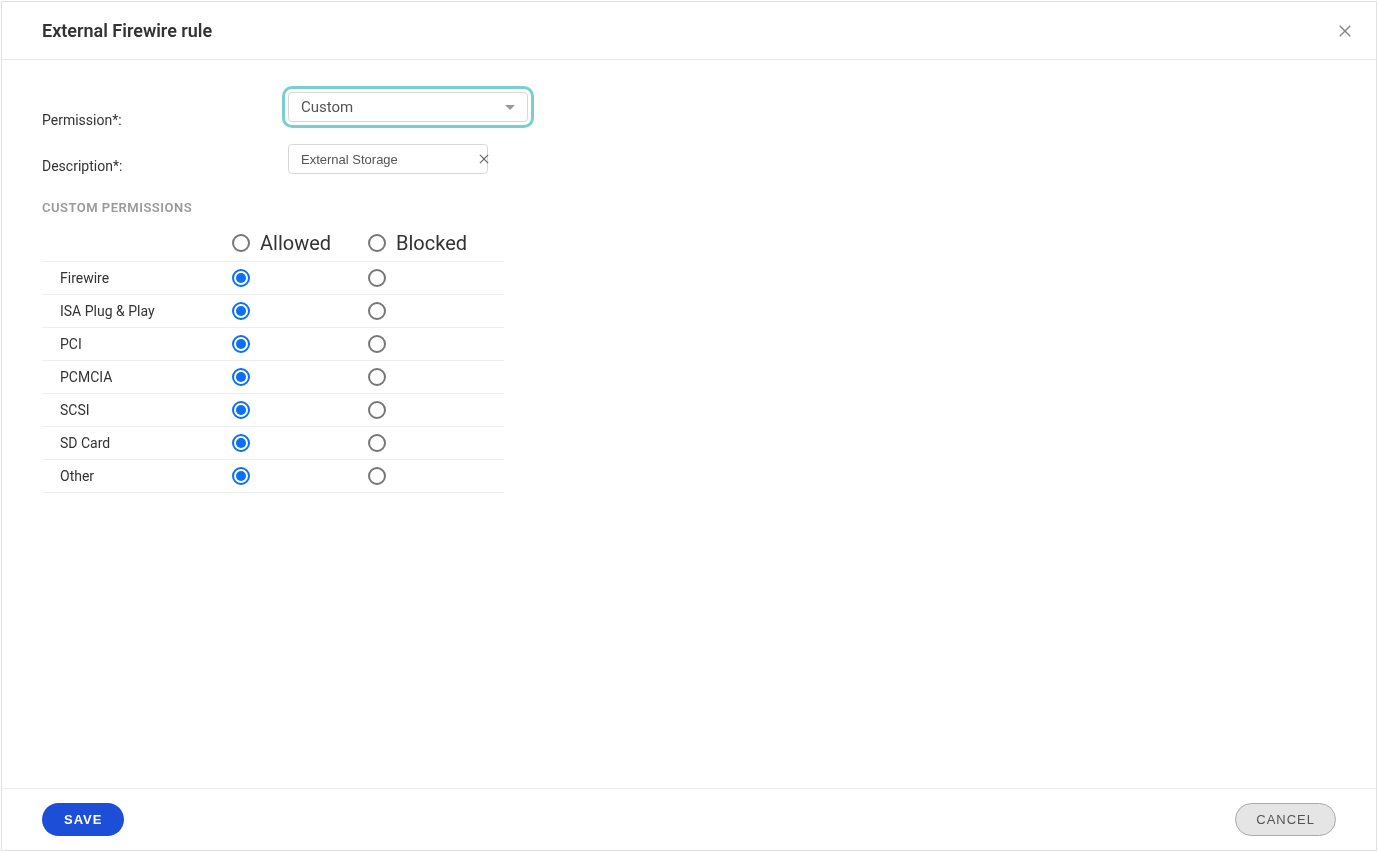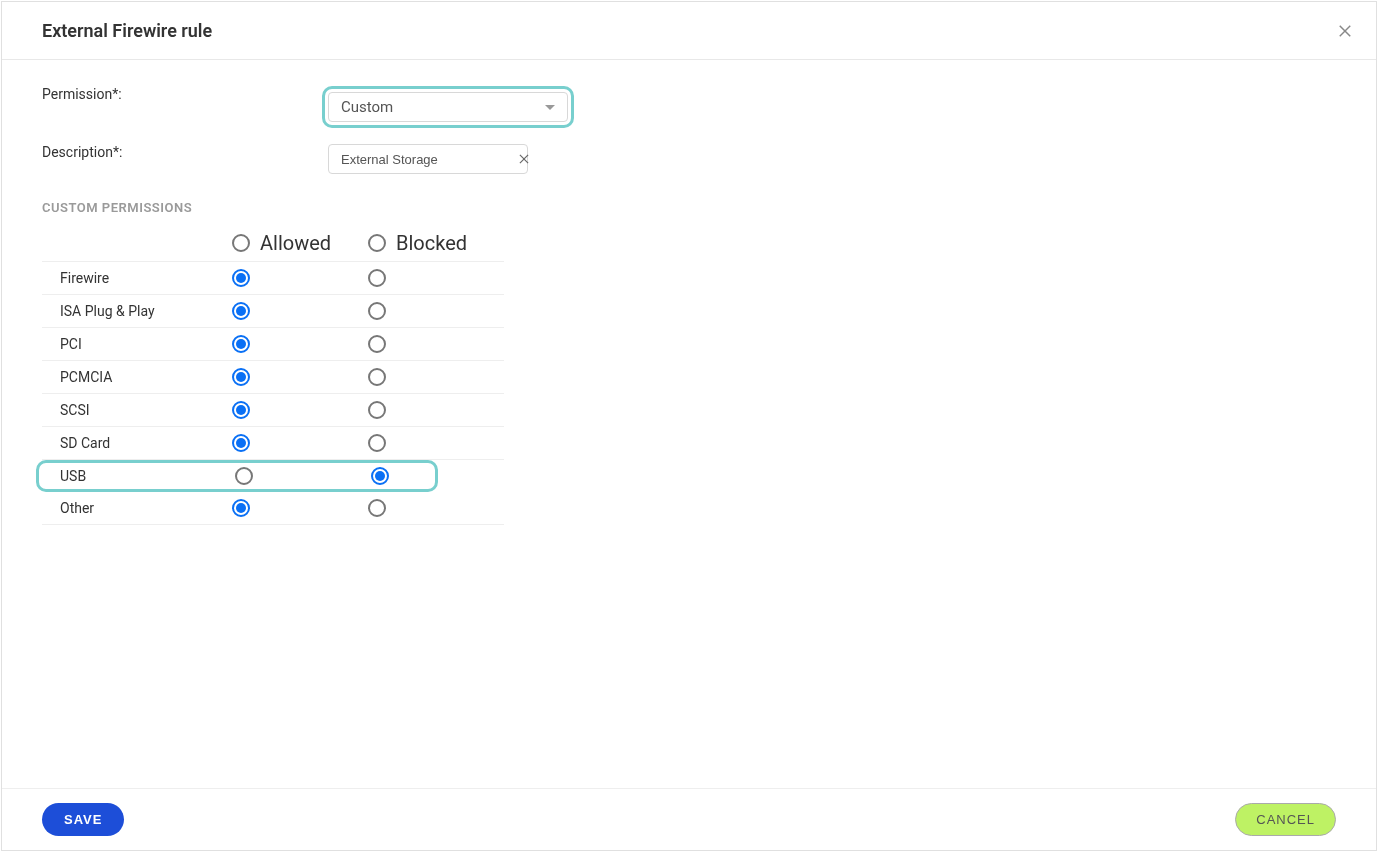--- a/index.html
+++ b/index.html
@@ -37,23 +37,22 @@
       cursor: pointer;
       margin-right: -18px;
     }
     .body {
       padding: 26px 40px;
       flex: 1 1 auto;
       overflow: auto;
     }
     .form-row {
       display: flex;
-      align-items: flex-start;
+      align-items: flex-end;
       margin-bottom: 16px;
-      gap: 40px;
     }
     .form-label {
       width: 240px;
       font-size: 14px;
       color: #333;
       flex-shrink: 0;
     }
     .select-wrap {
       border: 3px solid #78cfce;
       border-radius: 10px;
@@ -178,21 +177,21 @@
       border: none;
       color: #fff;
       font-size: 13px;
       font-weight: 600;
       letter-spacing: 1px;
       padding: 9px 22px;
       border-radius: 18px;
       cursor: pointer;
     }
     .btn-cancel {
-      background: #bef264;
+      background: #e5e5e5;
       border: 1px solid #aaa;
       color: #555;
       font-size: 13px;
       font-weight: 500;
       letter-spacing: 1px;
       padding: 8px 20px;
       border-radius: 18px;
       cursor: pointer;
     }
     svg { display: block; }
@@ -301,29 +300,20 @@
           </div>
           <div class="perm-row">
             <div class="dev-label">SD Card</div>
             <div class="radio-cell">
               <span class="radio checked"></span>
             </div>
             <div class="radio-cell">
               <span class="radio"></span>
             </div>
           </div>
-          <div class="perm-row row-highlight">
-            <div class="dev-label">USB</div>
-            <div class="radio-cell">
-              <span class="radio"></span>
-            </div>
-            <div class="radio-cell">
-              <span class="radio checked"></span>
-            </div>
-          </div>
           <div class="perm-row">
             <div class="dev-label">Other</div>
             <div class="radio-cell">
               <span class="radio checked"></span>
             </div>
             <div class="radio-cell">
               <span class="radio"></span>
             </div>
           </div>
         </div>

